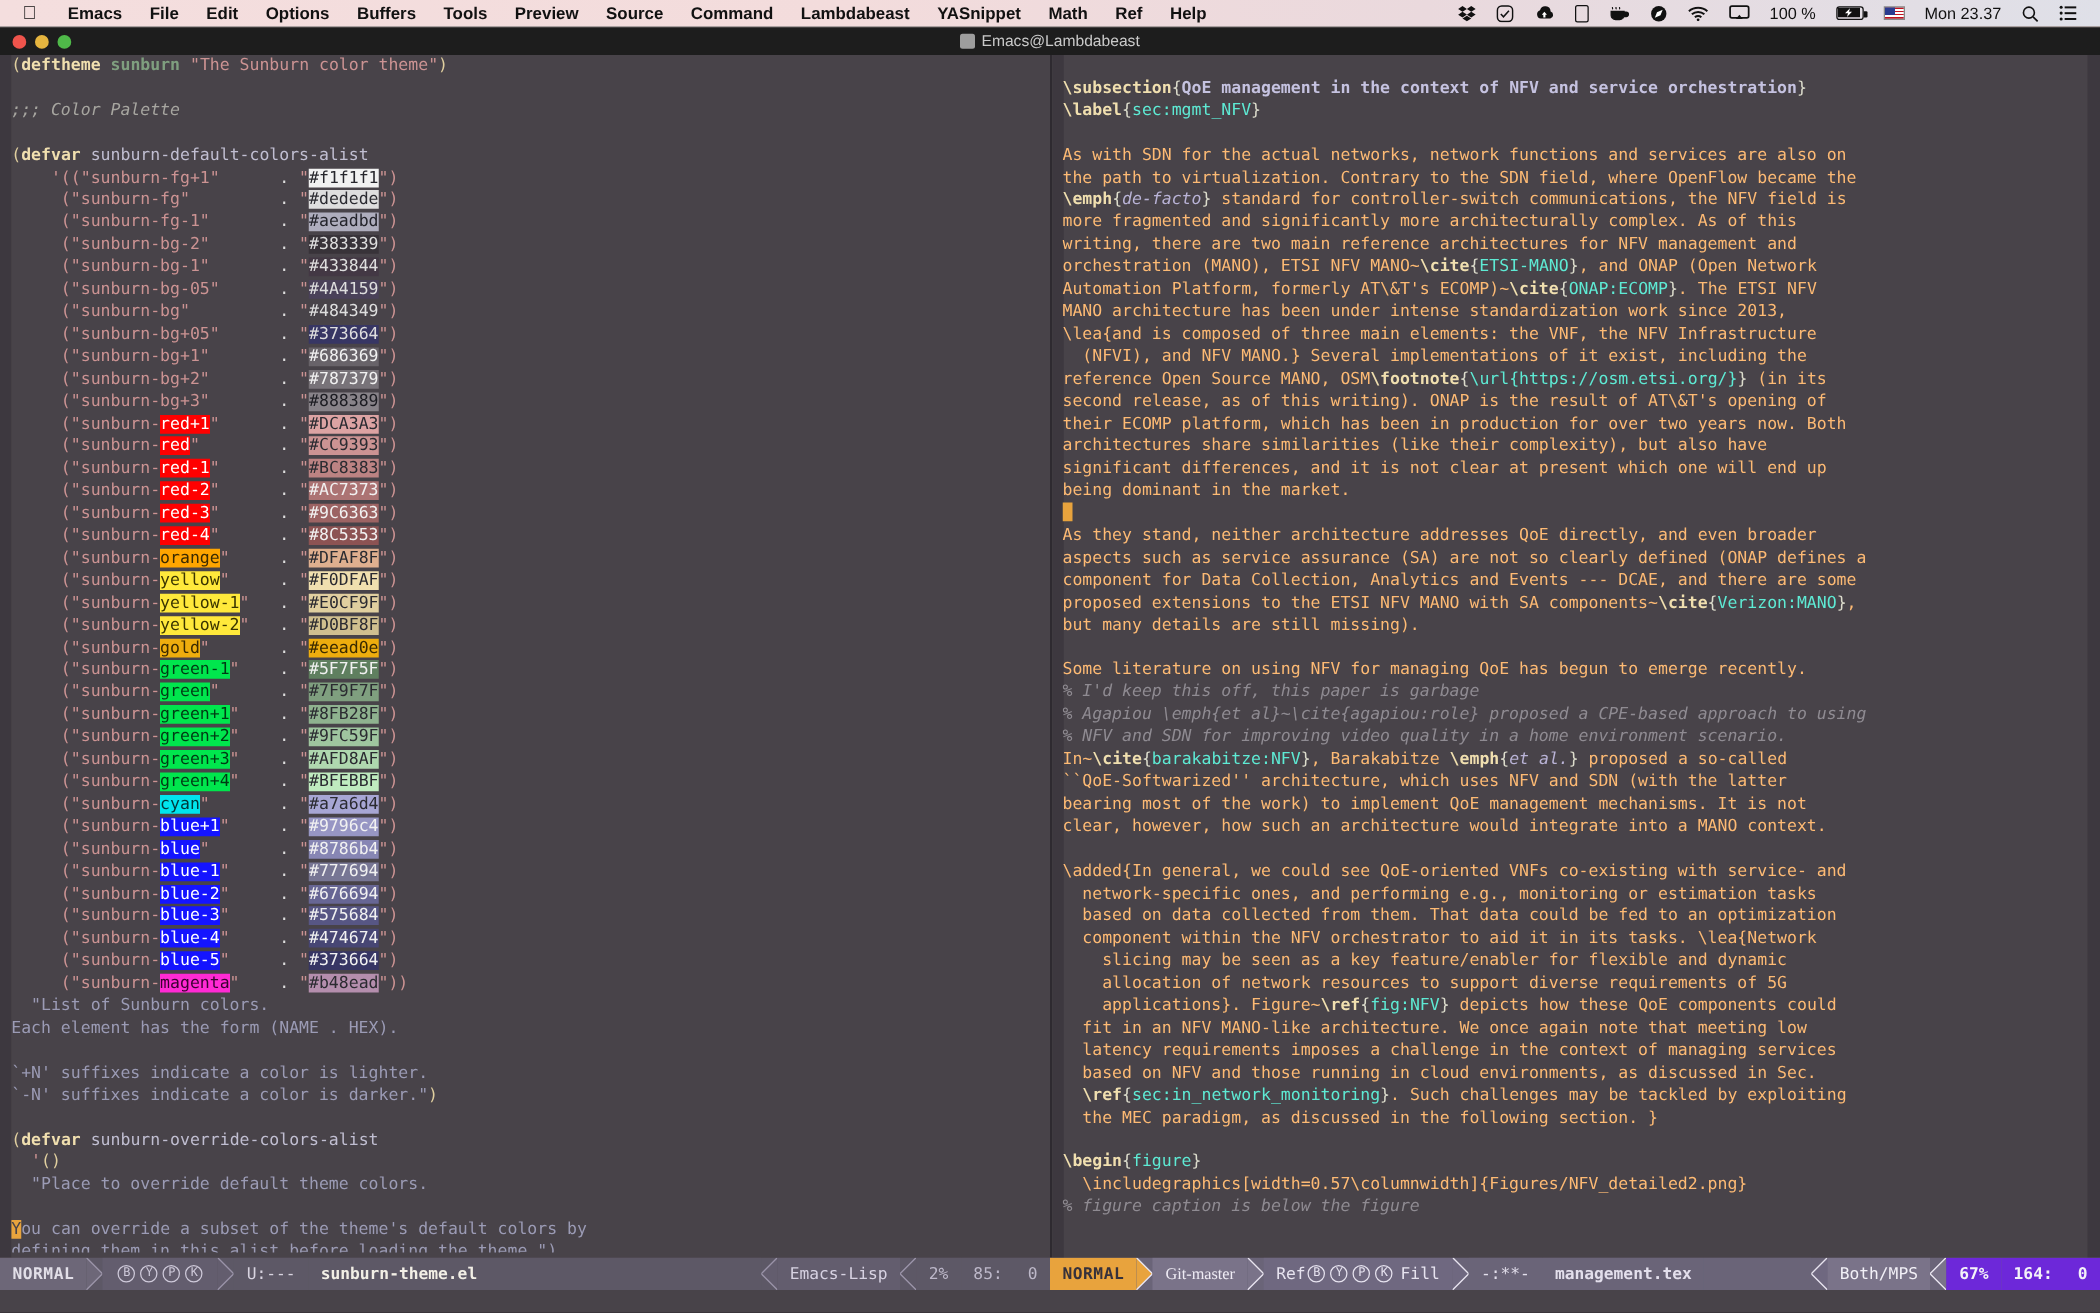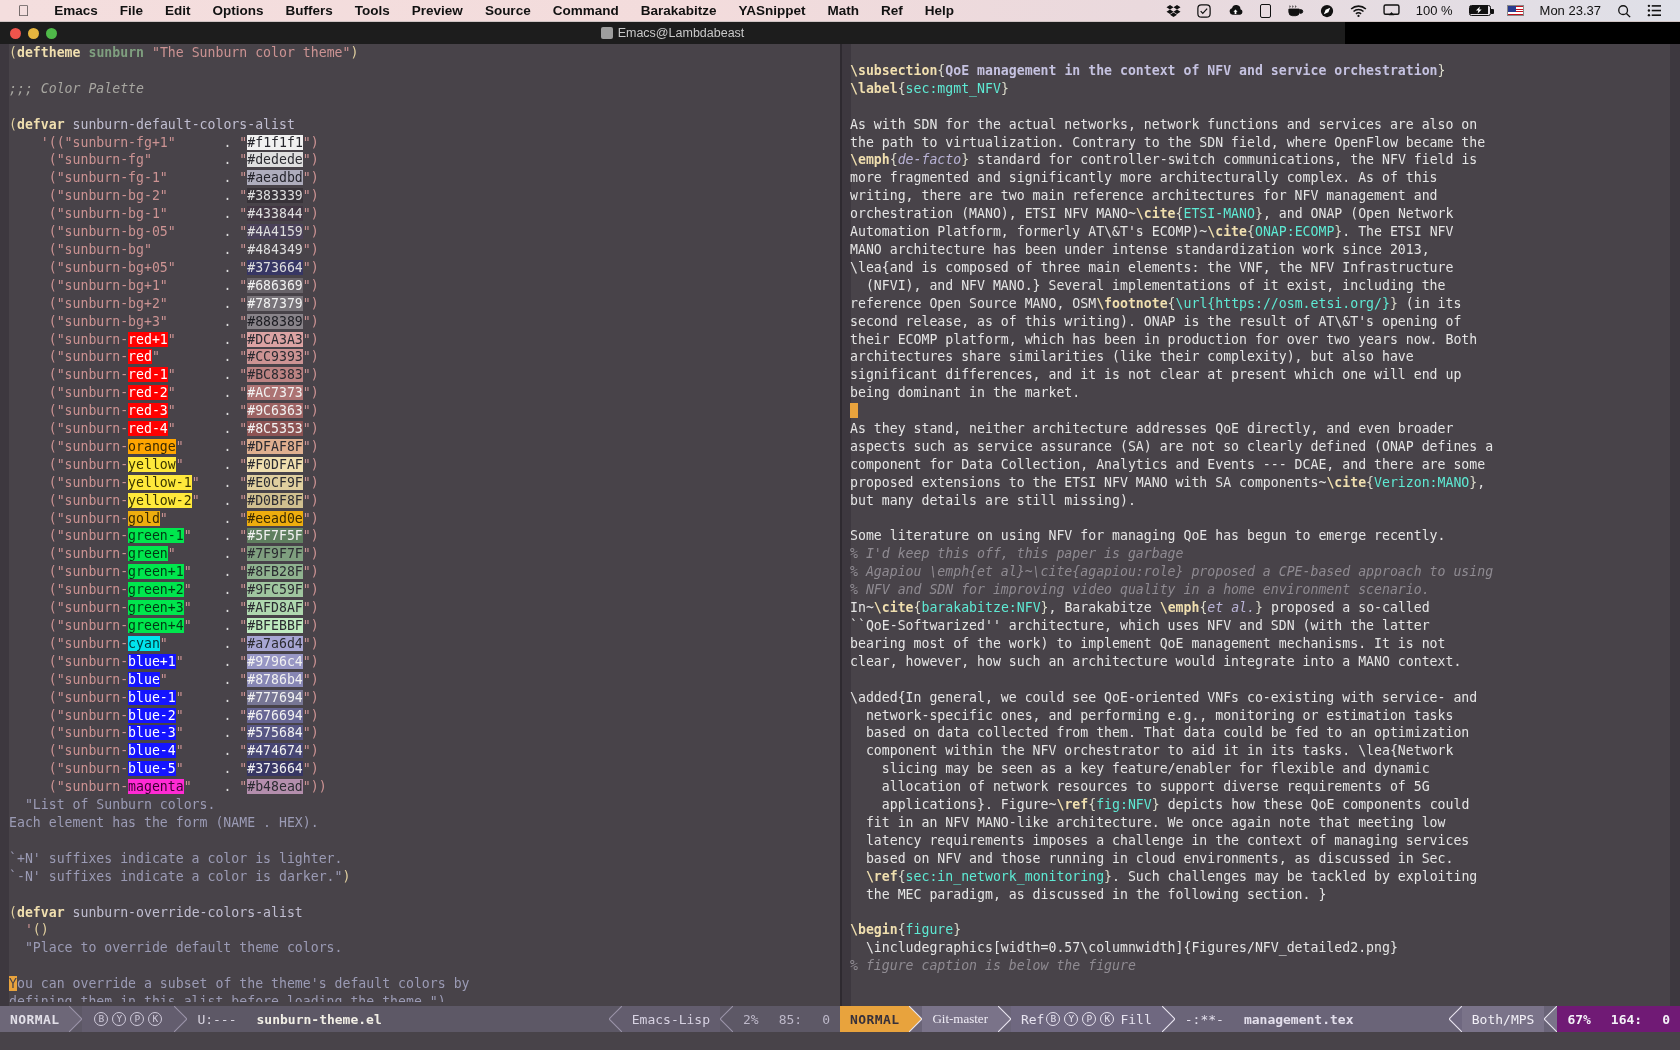--- a/index.html
+++ b/index.html
@@ -16,21 +16,21 @@
   }
   #menubar .apple{ padding:0 14px 0 18px; font-size:15px; line-height:1; }
   #menubar .mi{ padding:0 11px; white-space:nowrap;font-weight:bold; }
   #menubar .mi.app{ font-weight:bold; }
   #menubar .right{ margin-left:auto; display:flex; align-items:center; padding-right:10px; }
   #menubar .right .ti{ padding:0 8px; display:flex; align-items:center; }
   #menubar .right .ti.txt{ font-size:13px; }
 
   
   #titlebar{
-    position:absolute; left:0; top:22px; width:1345px; height:22px;
+    position:absolute; left:0; top:22px; width:1680px; height:22px;
     background:#1d1d1d; color:#c9c9c9;
     display:flex; align-items:center; justify-content:center;
     font-family:"Liberation Sans", sans-serif; font-size:12.5px;
   }
   #titlebar .lights{ position:absolute; left:10px; top:0; height:22px; display:flex; align-items:center; gap:7px;}
   #titlebar .lt{ width:11px;height:11px;border-radius:50%; }
   #titlebar .lt.r{ background:#ef544c; }
   #titlebar .lt.y{ background:#e6b53f; }
   #titlebar .lt.g{ background:#4fb949; }
   #titlebar .tt{ display:flex; align-items:center; gap:5px; }
@@ -59,21 +59,21 @@
   .kw     { color:#f0dfaf; font-weight:bold; }
   .fname  { color:#7f9f7f; font-weight:bold; }
   .var    { color:#c0bed1; }
   .str    { color:#cc9393; }
   .cmt    { color:#a7a6a0; font-style:italic; }
   .doc    { color:#9b9bb5; }
   .plain  { color:#dedede; }
   .sw     { padding:0 0px; }
 
   
-  .ltx      { color:#e5e5e5;text-align:center; }
+  .ltx      { color:#fdba74;text-align:center; }
   .macro    { color:#f0dfaf; font-weight:bold; }
   .brace    { color:#dcdccc; }
   .arg      { color:#5eead4; }
   .sect     { color:#c5c2e0; font-weight:bold; }
   .emphtxt  { color:#b9b3d6; font-style:italic; }
   .lcmt     { color:#8f8b92; font-style:italic; }
   .cursorblk{ background:#e8a33d; color:#484349; }
   .caretbar { display:inline-block; width:8px; height:15px; background:#e8a33d; vertical-align:-3px; }
 
   
@@ -93,21 +93,21 @@
   .fileN{ color:#f2efe6; font-weight:bold; }
   .sD{ background:#635d6e; color:#d7d2e2; }
   .sE{ background:#5d5866; color:#bdb8c9; }
 
   
   .rNorm{ background:#e8a33d; color:#36313b; font-weight:bold; letter-spacing:.4px; }
   .rA{ background:#7a7389; color:#efecf5;font-family:Liberation Serif, serif; }
   .rB{ background:#6f6880; color:#e7e3ef; }
   .rC{ background:#6a6478; color:#e3dfec; }
   .rD{ background:#7a7389; color:#f2f0f7; }
-  .rE{ background:#701a75; color:#f4f2f8; font-weight:bold; }
+  .rE{ background:#6d28d9; color:#f4f2f8; font-weight:bold; }
 
   
   .circ{ display:inline-block; width:14px;height:14px; border:1px solid currentColor;
          border-radius:50%; font-size:9.5px; line-height:12px; text-align:center;
          margin:0 2px; }
 
   
   #echo{ height:18px; background:#484349; }
 
   
@@ -127,21 +127,21 @@
   <span class="apple"></span>
   <span class="mi app">Emacs</span>
   <span class="mi">File</span>
   <span class="mi">Edit</span>
   <span class="mi">Options</span>
   <span class="mi">Buffers</span>
   <span class="mi">Tools</span>
   <span class="mi">Preview</span>
   <span class="mi">Source</span>
   <span class="mi">Command</span>
-  <span class="mi">Barakabitze</span>
+  <span class="mi">Lambdabeast</span>
   <span class="mi">YASnippet</span>
   <span class="mi">Math</span>
   <span class="mi">Ref</span>
   <span class="mi">Help</span>
 
   <span class="right">
     <span class="ti">
       <svg width="15" height="14" viewBox="0 0 16 16">
           <path fill="#111" d="M4 1L0 3.6l4 2.6 4-2.6L4 1zm8 0L8 3.6l4 2.6 4-2.6L12 1zM0 8.8l4 2.6 4-2.6L4 6.2 0 8.8zm12-2.6L8 8.8l4 2.6 4-2.6-4-2.6zM4 12.3l4 2.6 4-2.6-4-2.5-4 2.5z"></path>
         </svg>

